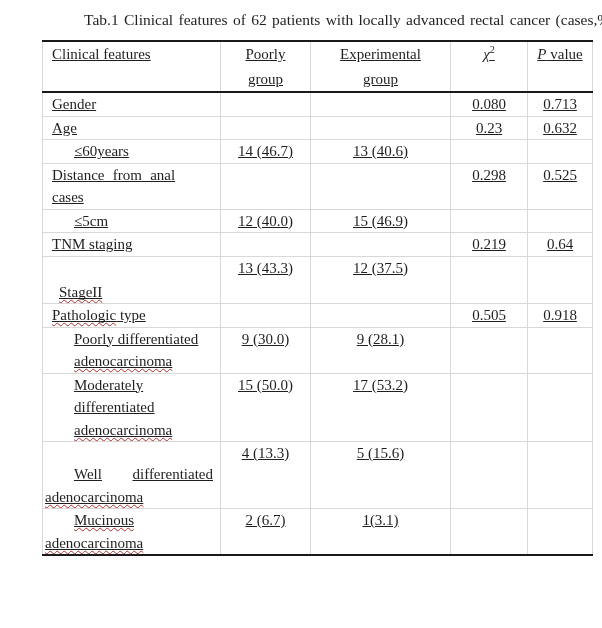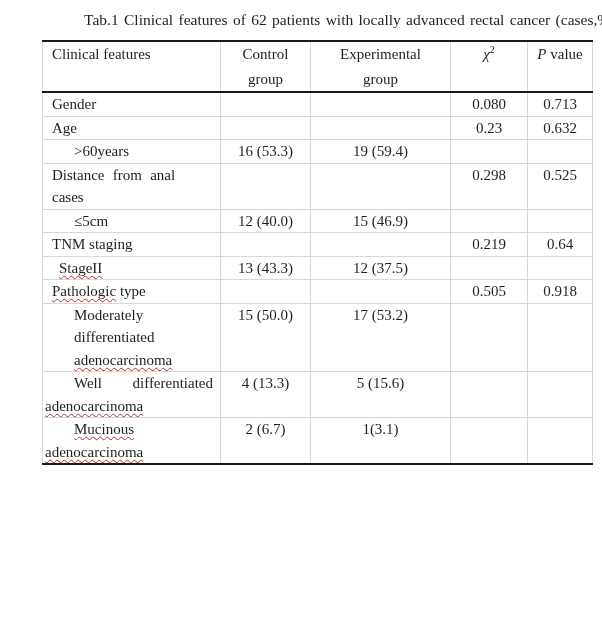--- a/index.html
+++ b/index.html
@@ -19,20 +19,21 @@
     word-spacing: 1.5px;
     white-space: nowrap;
   }
   table.clin {
     margin: 9px 0 0 42px;
     width: 550px;
     table-layout: fixed;
     border-collapse: collapse;
     border-top: 2.5px solid #1a1a1a;
     border-bottom: 2.5px solid #1a1a1a;
+    text-decoration: underline;
   }
   col.c1 { width: 178px; }
   col.c2 { width: 90px; }
   col.c3 { width: 140px; }
   col.c4 { width: 77px; }
   col.c5 { width: 65px; }
   td {
     border: 1px solid #d8d8d8;
     font-size: 15px;
     line-height: 22.5px;
@@ -43,24 +44,24 @@
     border-bottom: 2px solid #1a1a1a;
     height: 49px;
     text-align: center;
   }
   thead td div { line-height: 23.5px; padding-top: 1px; }
   thead td.feat { text-align: left; }
   thead td.feat div { padding-left: 9px; }
   td.num { text-align: center; }
   .line { padding-left: 9px; }
   .line.ind1 { padding-left: 31px; }
-  .line.ind2 { padding-left: 16px; }
+  .line.ind2 { padding-left: 16px; margin-top: 24px; }
   .line.ind3 { padding-left: 2px; }
   .line.wide { word-spacing: 4.5px; }
-  .line.jline { display: flex; justify-content: space-between; padding-right: 7px; }
+  .line.jline { display: flex; justify-content: space-between; padding-right: 7px; margin-top: 21px; }
   .sq {
     text-decoration-line: underline;
     text-decoration-style: wavy;
     text-decoration-color: #b03030;
     text-decoration-thickness: 1px;
     text-underline-offset: 2px;
     text-decoration-skip-ink: none;
   }
   sup { font-size: 10px; line-height: 0; }
   i { font-style: italic; }
@@ -79,21 +80,21 @@
         <col class="c3">
         <col class="c4">
         <col class="c5">
     </colgroup>
     <thead>
       <tr>
         <td class="feat">
           <div>Clinical features</div>
         </td>
         <td>
-          <div>Control</div>
+          <div>Poorly</div>
           <div>group</div>
         </td>
         <td>
           <div>Experimental</div>
           <div>group</div>
         </td>
         <td>
           <div><i>χ</i><sup>2</sup></div>
         </td>
         <td>
@@ -115,24 +116,24 @@
           <td>
             <div class="line ind0"><span>Age</span></div>
           </td>
           <td class="num"></td>
           <td class="num"></td>
           <td class="num">0.23</td>
           <td class="num">0.632</td>
         </tr>
         <tr>
           <td>
-            <div class="line ind1"><span>&gt;60years</span></div>
-          </td>
-          <td class="num">16 (53.3)</td>
-          <td class="num">19 (59.4)</td>
+            <div class="line ind1"><span>≤60years</span></div>
+          </td>
+          <td class="num">14 (46.7)</td>
+          <td class="num">13 (40.6)</td>
           <td class="num"></td>
           <td class="num"></td>
         </tr>
         <tr>
           <td>
             <div class="line ind0 wide"><span>Distance from anal</span></div>
             <div class="line ind0"><span>cases</span></div>
           </td>
           <td class="num"></td>
           <td class="num"></td>
@@ -167,20 +168,30 @@
           <td class="num"></td>
         </tr>
         <tr>
           <td>
             <div class="line ind0"><span class="sq">Pathologic</span> type</div>
           </td>
           <td class="num"></td>
           <td class="num"></td>
           <td class="num">0.505</td>
           <td class="num">0.918</td>
+        </tr>
+        <tr>
+          <td>
+            <div class="line ind1"><span>Poorly differentiated</span></div>
+            <div class="line ind1"><span class="sq">adenocarcinoma</span></div>
+          </td>
+          <td class="num">9 (30.0)</td>
+          <td class="num">9 (28.1)</td>
+          <td class="num"></td>
+          <td class="num"></td>
         </tr>
         <tr>
           <td>
             <div class="line ind1"><span>Moderately</span></div>
             <div class="line ind1"><span>differentiated</span></div>
             <div class="line ind1"><span class="sq">adenocarcinoma</span></div>
           </td>
           <td class="num">15 (50.0)</td>
           <td class="num">17 (53.2)</td>
           <td class="num"></td>

